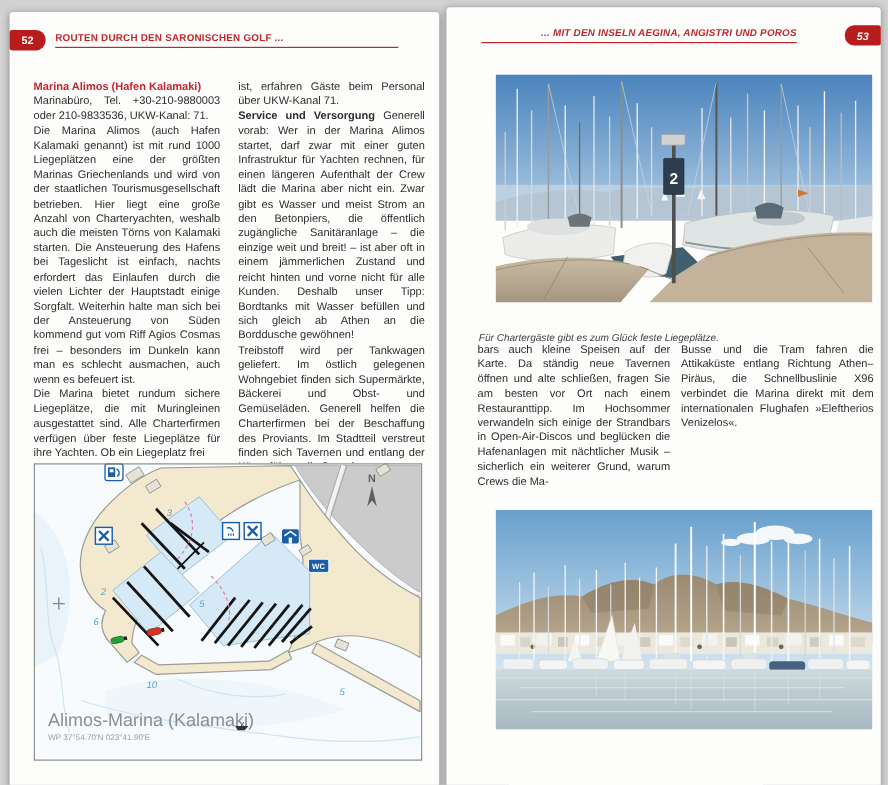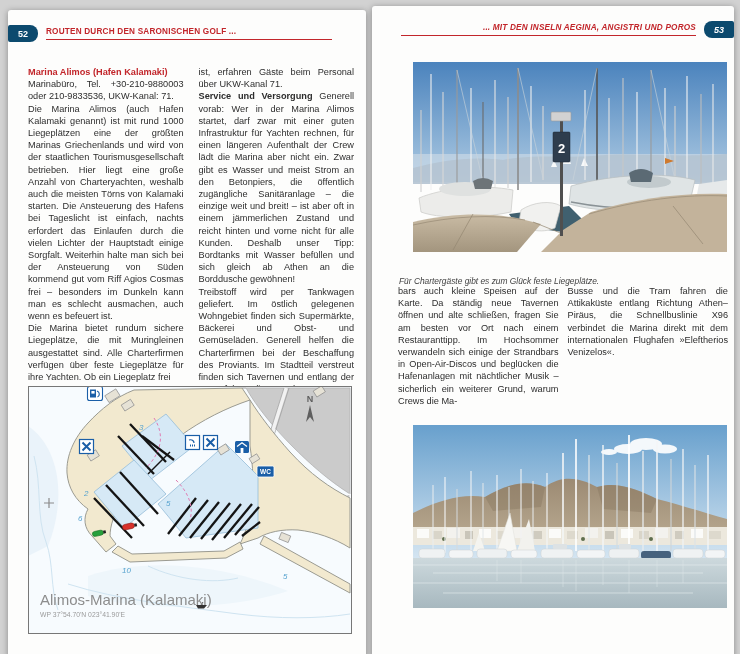--- a/index.html
+++ b/index.html
@@ -9,24 +9,24 @@
     font-family:"Liberation Sans",sans-serif;
   }
   .page{position:absolute;background:#fdfdfc;border-radius:3px;
     box-shadow:0 1px 6px rgba(0,0,0,.35);}
   #left-page{left:8px;top:10px;width:358px;height:650px;}
   #right-page{left:372px;top:6px;width:362px;height:654px;}
 
   .hdr{position:absolute;top:15px;height:18px;display:flex;align-items:flex-start;}
   #left-page .hdr{left:0;right:26px;}
   #right-page .hdr{left:21px;right:0;font-style:italic;}
-  .badge{flex:0 0 30px;height:17px;background:#0c4a6e;color:#fff;
+  .badge{flex:0 0 30px;height:17px;background:#b91c1c;color:#fff;
     font-size:9px;font-weight:bold;display:flex;align-items:center;justify-content:center;}
   #left-page .badge{border-radius:2px 8px 8px 2px;}
-  #right-page .badge{border-radius:8px 2px 2px 8px;}
+  #right-page .badge{border-radius:8px 2px 2px 8px;margin-left:32px;}
   .hdr-text{flex:1;font-size:8.2px;font-weight:bold;letter-spacing:.2px;color:#c2262b;
     border-bottom:1.5px solid #c2262b;padding-bottom:3px;margin:2px 8px 0 8px;}
   #right-page .hdr-text{text-align:right;}
 
   .cols{position:absolute;display:flex;gap:9px;overflow:hidden;}
   #left-cols{left:20px;top:56px;width:326px;height:320px;gap:15px;}
   #right-cols{left:26px;top:279px;width:330px;height:124px;}
   .col{flex:1;font-size:9.2px;line-height:12.2px;text-align:justify;color:#2d2d2d;}
   .col p{margin:0;}
   .red-heading{color:#c2262b;font-weight:bold;}

